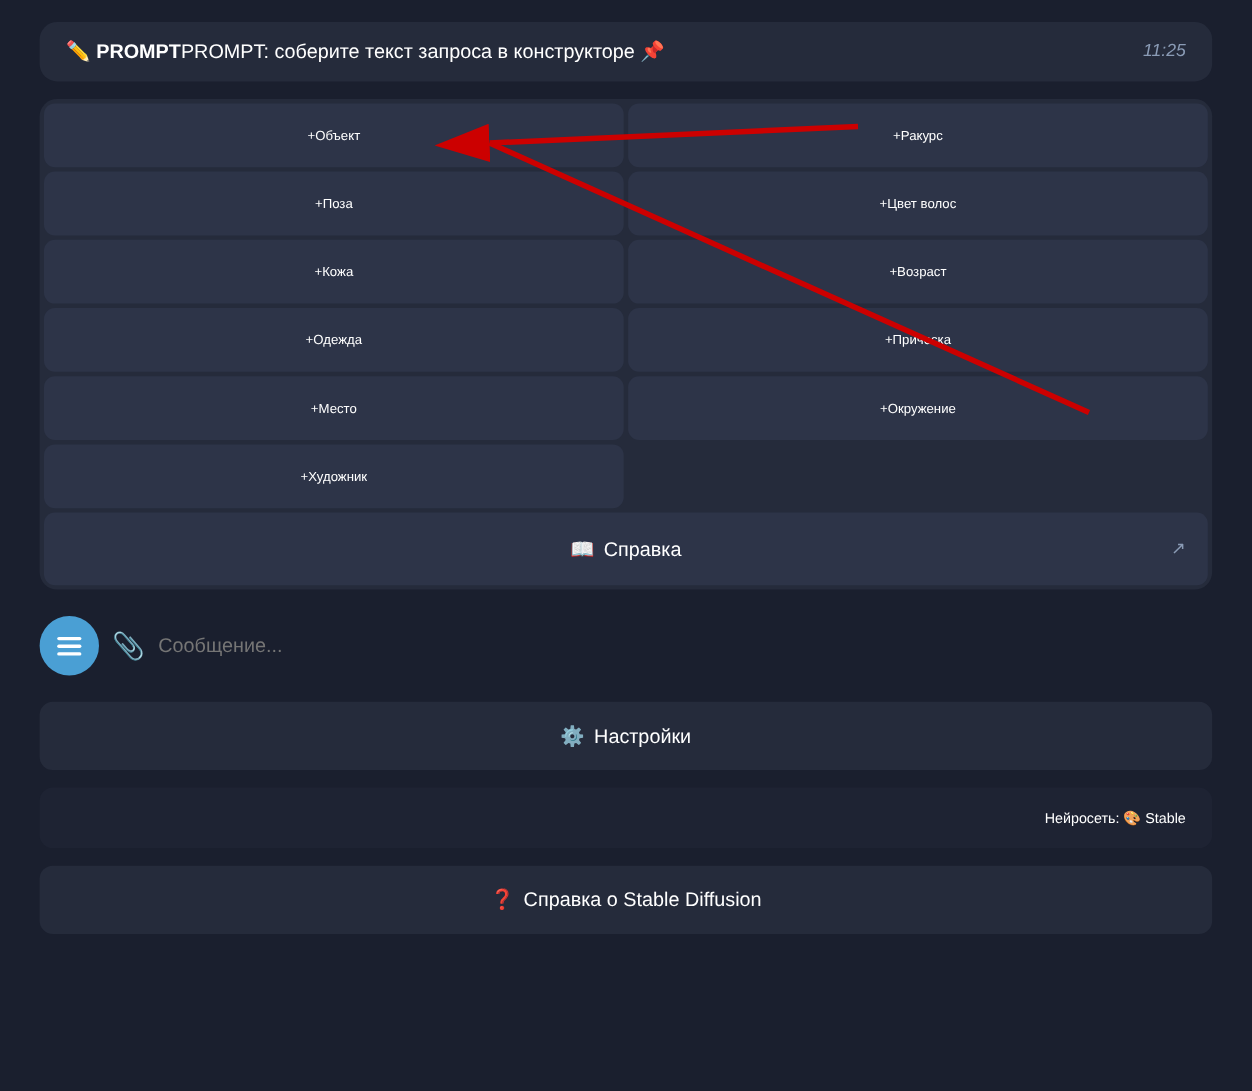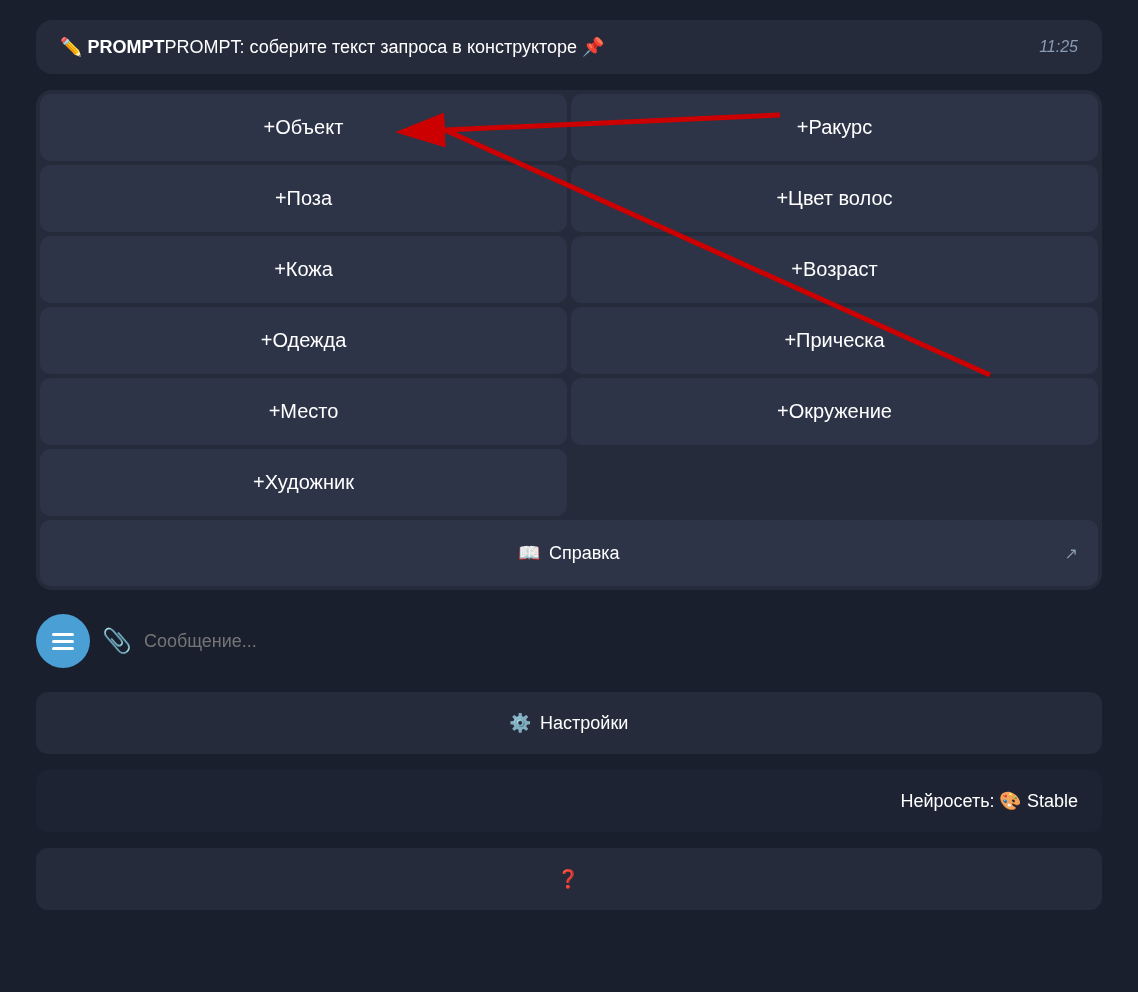--- a/index.html
+++ b/index.html
@@ -46,21 +46,21 @@
       font-size: 16px;
       font-style: italic;
       margin-left: 22px;
     }
 
     .grid-btn {
       background-color: #2d3448;
       border: none;
       border-radius: 10px;
       color: #ffffff;
-      font-size: 20px;
+      font-size: 12px;
       font-weight: 500;
       padding: 22px 16px;
       cursor: pointer;
       text-align: center;
       transition: background-color 0.15s;
     }
 
     
     .help-btn {
       background-color: #2d3448;
@@ -164,21 +164,21 @@
       background-color: #1e2333;
       border-radius: 12px;
       padding: 20px 24px;
       display: flex;
       align-items: center;
       justify-content: flex-end;
     }
 
     .neural-text {
       color: #ffffff;
-      font-size: 18px;
+      font-size: 13px;
     }
 
     
     .arrow-overlay {
       position: absolute;
       top: 0;
       left: 0;
       width: 100%;
       height: 100%;
       pointer-events: none;
@@ -240,20 +240,21 @@
   <div class="neural-row">
     <span class="neural-text">
       <span>Нейросеть:</span>
       <span> 🎨 </span>
       <span>Stable</span>
     </span>
   </div>
 
   <button class="bottom-btn">
     <span style="color:#e05c5c;">❓</span>
+    <span>Справка о Stable Diffusion</span>
   </button>
 </div>
 
 <svg class="arrow-overlay" viewBox="0 0 1138 992" xmlns="http://www.w3.org/2000/svg">
   <defs>
     <marker id="arrowhead" markerWidth="10" markerHeight="7" refX="0" refY="3.5" orient="auto">
       <polygon points="0 0, 10 3.5, 0 7" fill="#cc0000"></polygon>
     </marker>
   </defs>
 

